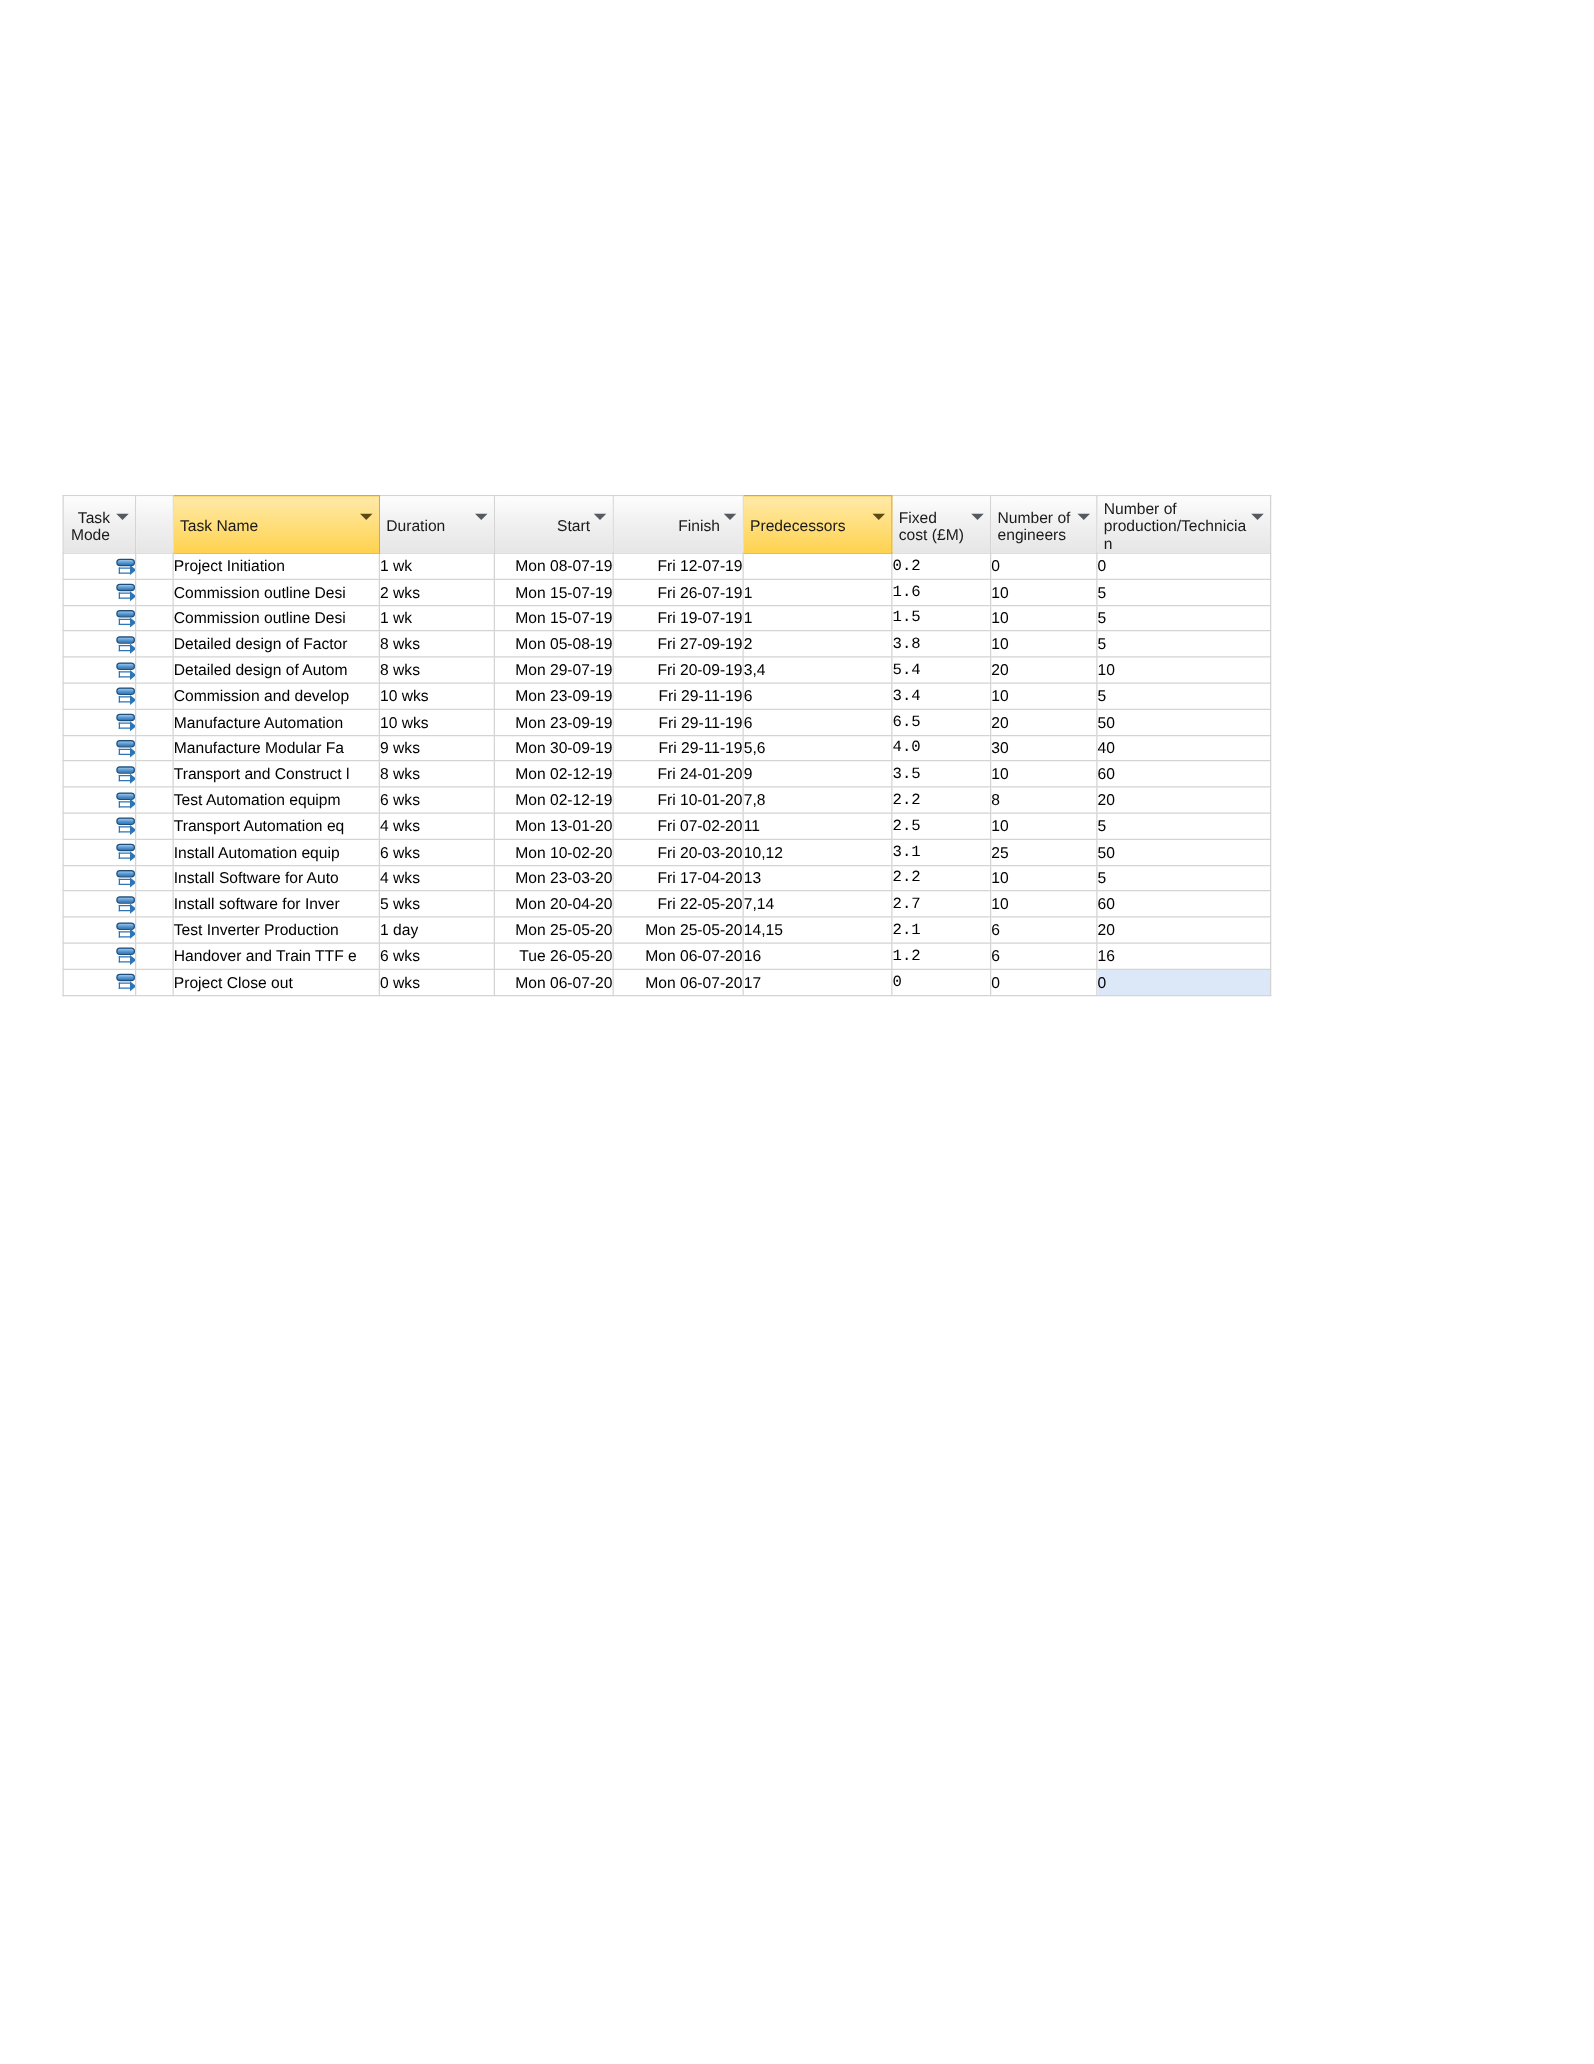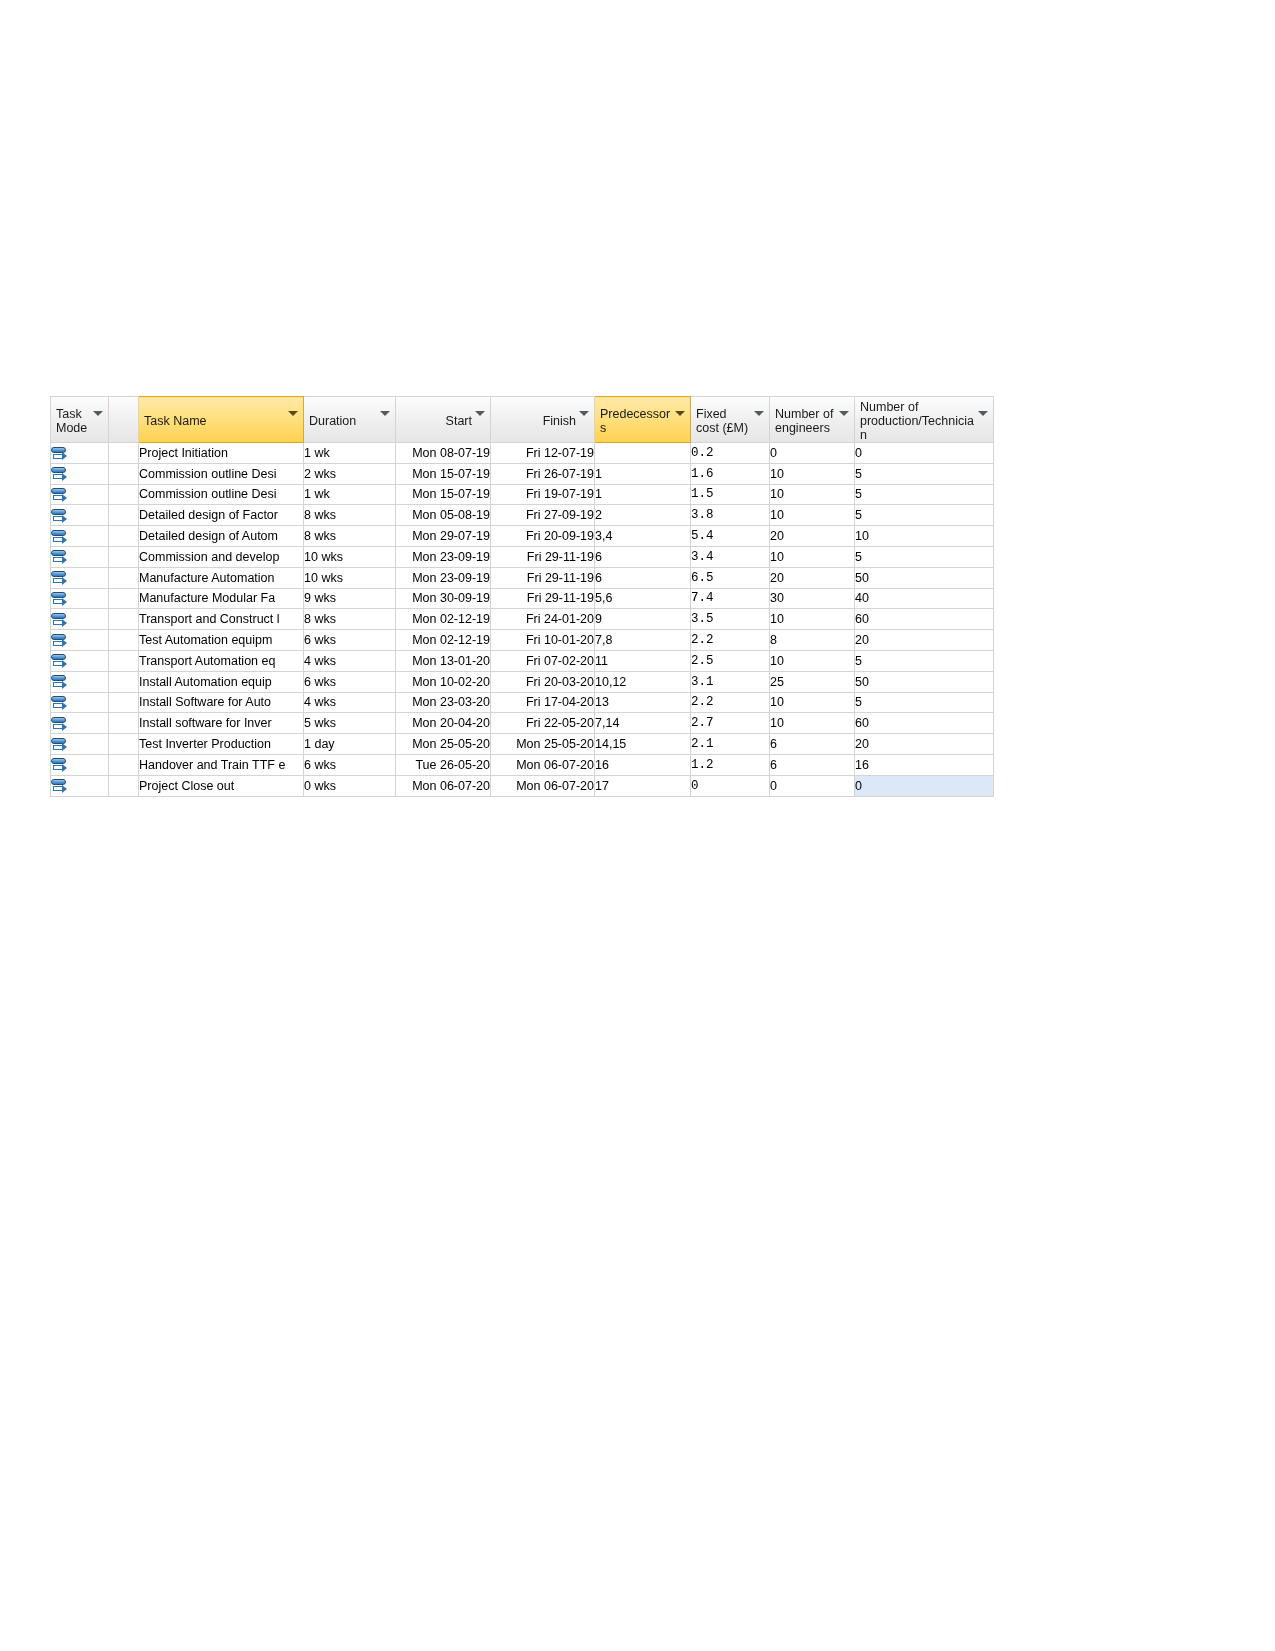--- a/index.html
+++ b/index.html
@@ -81,27 +81,27 @@
   tbody td {
     height: 19.8px;
     border-left: 1px solid #e3e3e3;
     border-right: 1px solid #e3e3e3;
     border-top: 1px solid #ececec;
     border-bottom: 1px solid #dcdcdc;
     font-size: 12.5px;
     color: #000;
   }
 
-  .c-mode     { width: 58px;  text-align: left; padding: 0 !important; }
+  .c-mode     { width: 58px;  text-align: right; padding: 0 !important; }
   .c-indic    { width: 30px; }
   .c-name     { width: 165px; }
   .c-dur      { width: 92px; }
   .c-start    { width: 95px;  text-align: right; }
   .c-finish   { width: 104px;  text-align: right; }
-  .c-pred     { width: 96px; }
+  .c-pred     { width: 119px; }
   .c-cost     { width: 79px; }
   .c-eng      { width: 85px; }
   .c-prod     { width: 139px; }
 
   td.c-name   { padding-left: 14px; }
   td.c-dur    { padding-left: 4px; }
   td.c-start  { padding-right: 4px; }
   td.c-finish { padding-right: 4px; }
   td.c-pred   { padding-left: 4px; }
   td.c-cost   { padding-left: 5px; font-family: Liberation Mono, monospace; }
@@ -294,21 +294,21 @@
           <td class="c-prod">50</td>
         </tr>
         <tr>
           <td class="c-mode"><span class="mode-icon"><span class="bar"></span><span class="arrow"></span></span></td>
           <td class="c-indic"></td>
           <td class="c-name">Manufacture Modular Fa</td>
           <td class="c-dur">9 wks</td>
           <td class="c-start">Mon 30-09-19</td>
           <td class="c-finish">Fri 29-11-19</td>
           <td class="c-pred">5,6</td>
-          <td class="c-cost">7.4</td>
+          <td class="c-cost">4.0</td>
           <td class="c-eng">30</td>
           <td class="c-prod">40</td>
         </tr>
         <tr>
           <td class="c-mode"><span class="mode-icon"><span class="bar"></span><span class="arrow"></span></span></td>
           <td class="c-indic"></td>
           <td class="c-name">Transport and Construct l</td>
           <td class="c-dur">8 wks</td>
           <td class="c-start">Mon 02-12-19</td>
           <td class="c-finish">Fri 24-01-20</td>

